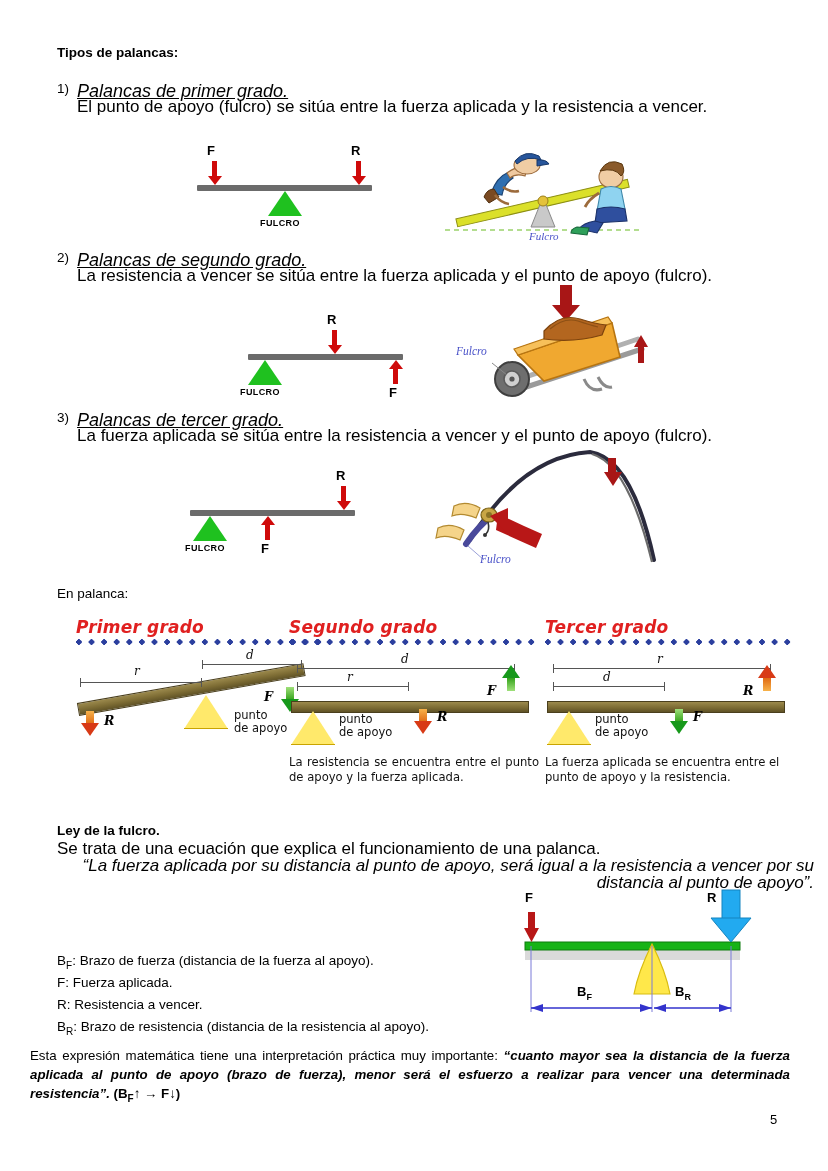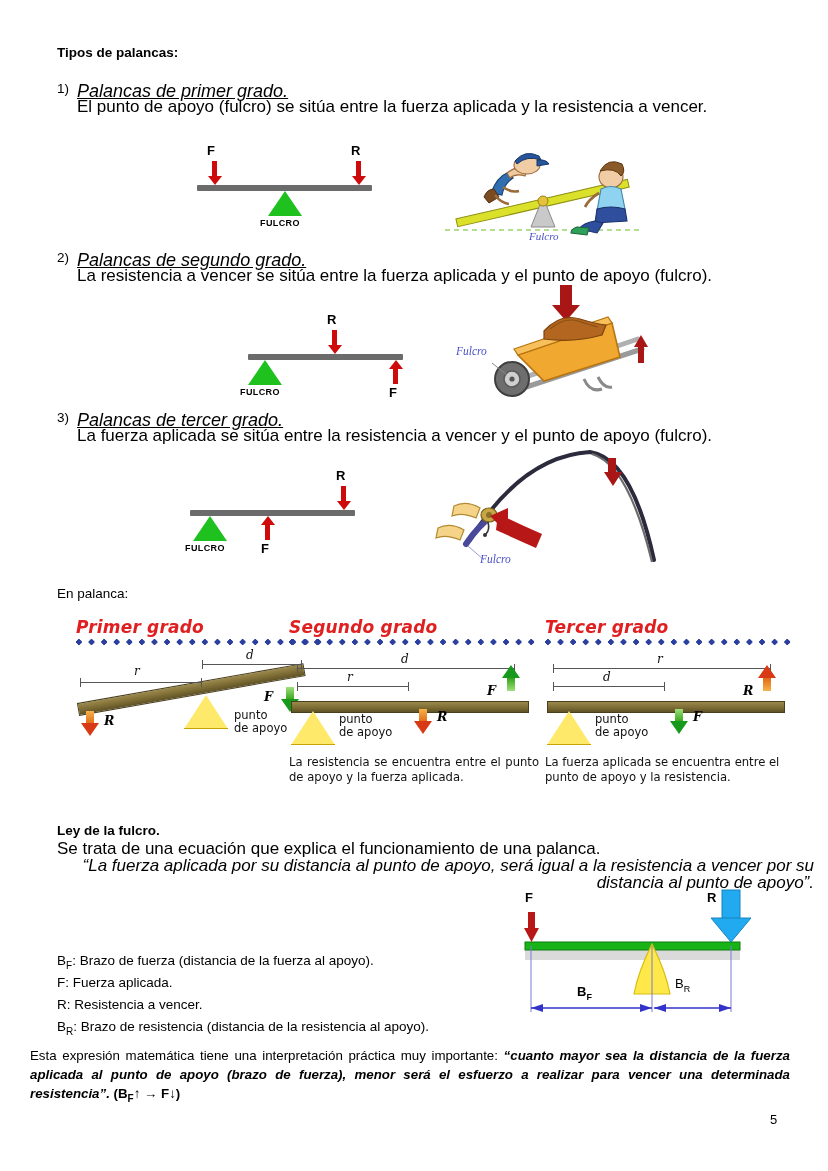--- a/index.html
+++ b/index.html
@@ -408,21 +408,21 @@
 
       <line x1="159" y1="120" x2="236" y2="120" stroke="#3333cc" stroke-width="1.6"></line>
       <polygon points="159,120 171,116 171,124" fill="#3333cc"></polygon>
       <polygon points="236,120 224,116 224,124" fill="#3333cc"></polygon>
     </svg>
     <div style="position:absolute;left:30px;top:2px;font-size:13px;font-weight:bold;">F</div>
     <div style="position:absolute;left:212px;top:2px;font-size:13px;font-weight:bold;">R</div>
     <div style="position:absolute;left:82px;top:96px;font-size:13px;font-weight:bold;">
       <span>B</span><sub style="font-size:9px;">F</sub>
     </div>
-    <div style="position:absolute;left:180px;top:88px;font-size:13px;font-weight:normal;">
+    <div style="position:absolute;left:180px;top:96px;font-size:13px;font-weight:bold;">
       <span>B</span><sub style="font-size:9px;">R</sub>
     </div>
   </div>
 
   <div class="finalp">
     <span>Esta expresión matemática tiene una interpretación práctica muy importante: </span><b>“cuanto mayor sea la distancia de la fuerza aplicada al punto de apoyo (brazo de fuerza), menor será el esfuerzo a realizar para vencer una determinada resistencia”.</b><span style="font-weight:bold;"> (B</span><sub style="font-weight:bold;font-size:10px;">F</sub><span style="font-weight:bold;">↑</span><span style="font-weight:bold;"> → F</span><span style="font-weight:bold;">↓</span><span style="font-weight:bold;">)</span>
   </div>
 
   <div class="pageno">5</div>
 

